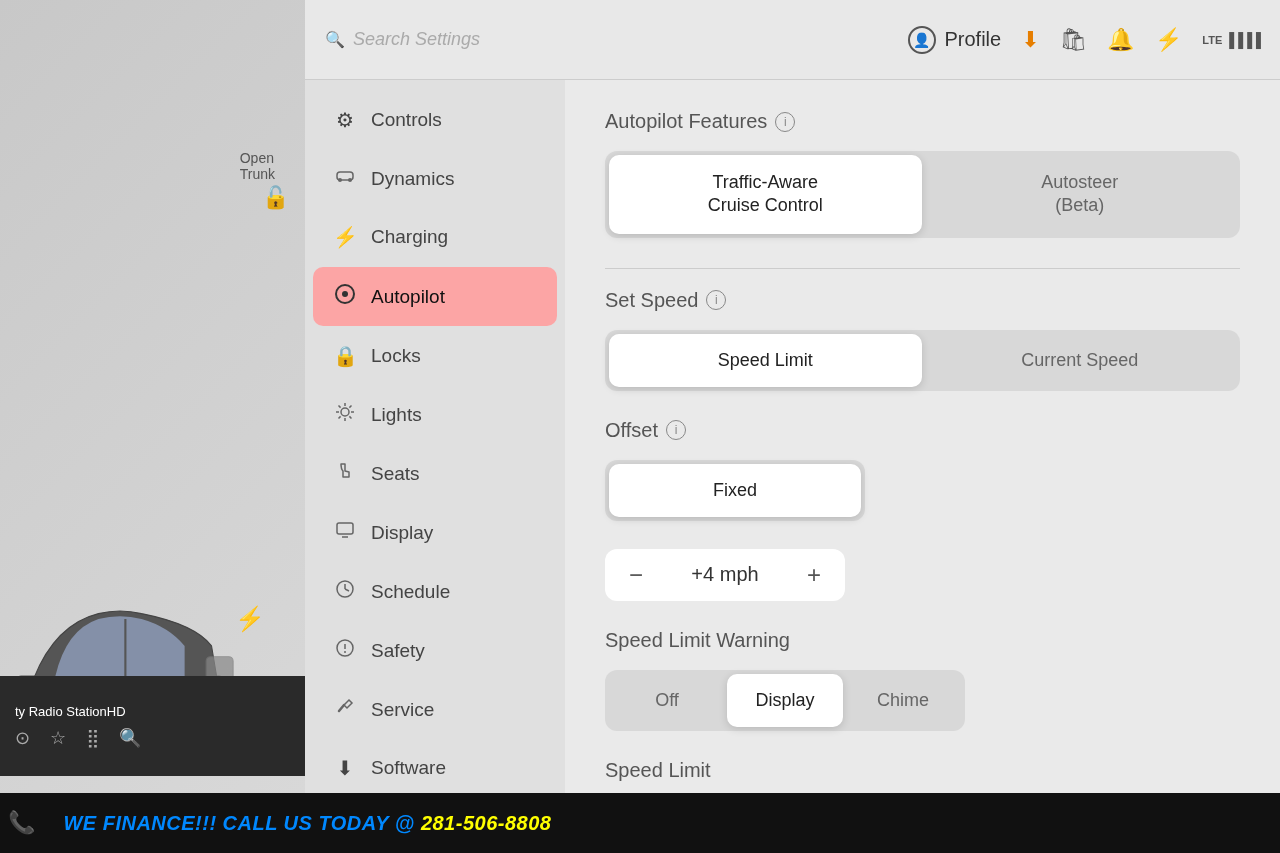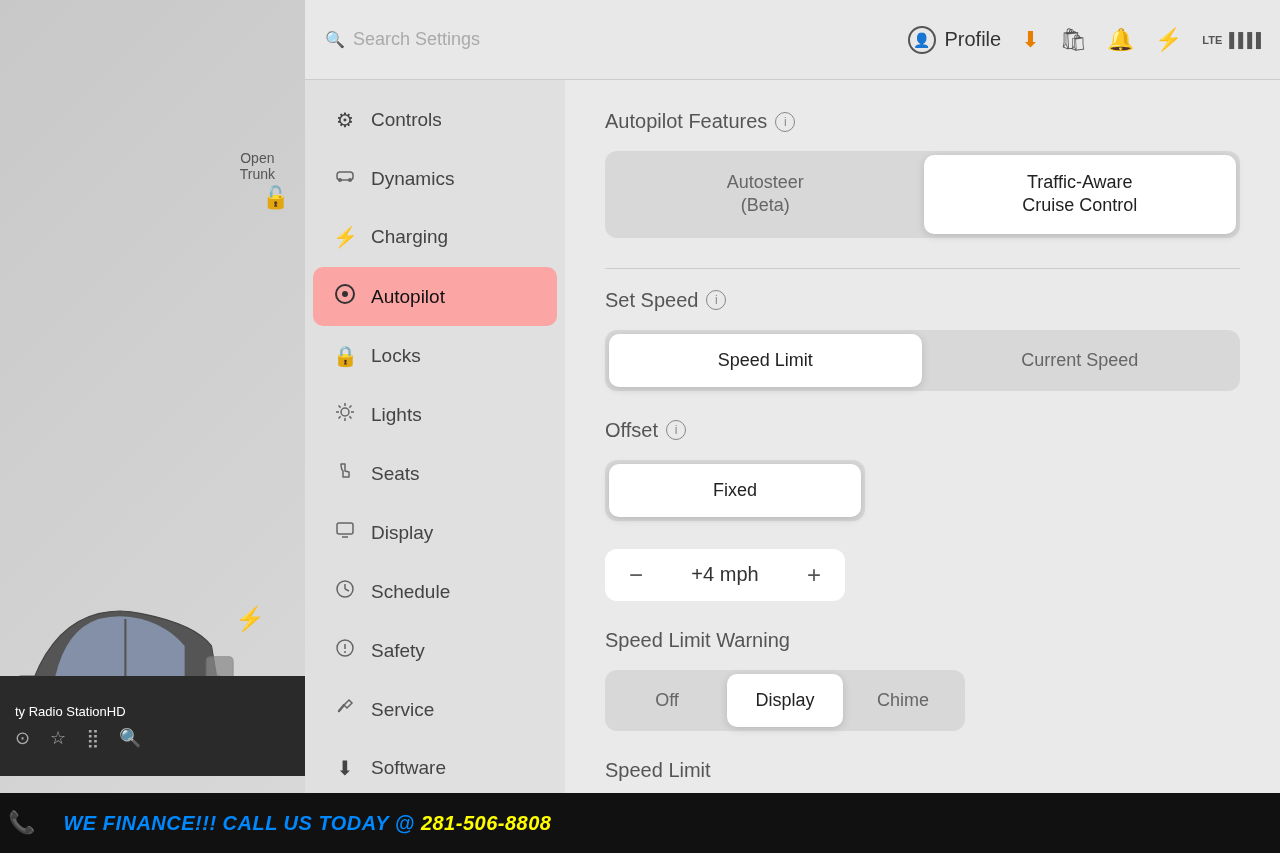--- a/index.html
+++ b/index.html
@@ -39,20 +39,21 @@
     }
 
     .search-icon-wrap {
       color: #888;
       font-size: 16px;
     }
 
     .search-placeholder {
       color: #aaa;
       font-size: 18px;
+      font-style: italic;
     }
 
     .header-right {
       display: flex;
       align-items: center;
       gap: 20px;
     }
 
     .profile-btn {
       display: flex;
@@ -246,21 +247,21 @@
       position: absolute;
       bottom: 50px;
       left: -20px;
       width: 280px;
     }
 
     .open-trunk-label {
       position: absolute;
       top: 150px;
       right: 30px;
-      text-align: center;
+      text-align: left;
       font-size: 14px;
       color: #555;
       margin-left: 26px;
     }
 
     .lock-icon-pos {
       position: absolute;
       top: 185px;
       right: 15px;
       font-size: 22px;
@@ -530,24 +531,24 @@
     </div>
 
     <div class="main-panel">
 
       <div class="section-title">
         <span>Autopilot Features</span>
         <div class="info-icon">i</div>
       </div>
 
       <div class="btn-group" style="margin-bottom:30px;">
+        <button class="btn active" style="white-space:pre-line; line-height:1.3;">Traffic-Aware
+Cruise Control</button>
         <button class="btn" style="white-space:pre-line; line-height:1.3;">Autosteer
 (Beta)</button>
-        <button class="btn active" style="white-space:pre-line; line-height:1.3;">Traffic-Aware
-Cruise Control</button>
       </div>
 
       <div class="divider"></div>
 
       <div class="section-title">
         <span>Set Speed</span>
         <div class="info-icon">i</div>
       </div>
 
       <div class="btn-group">

